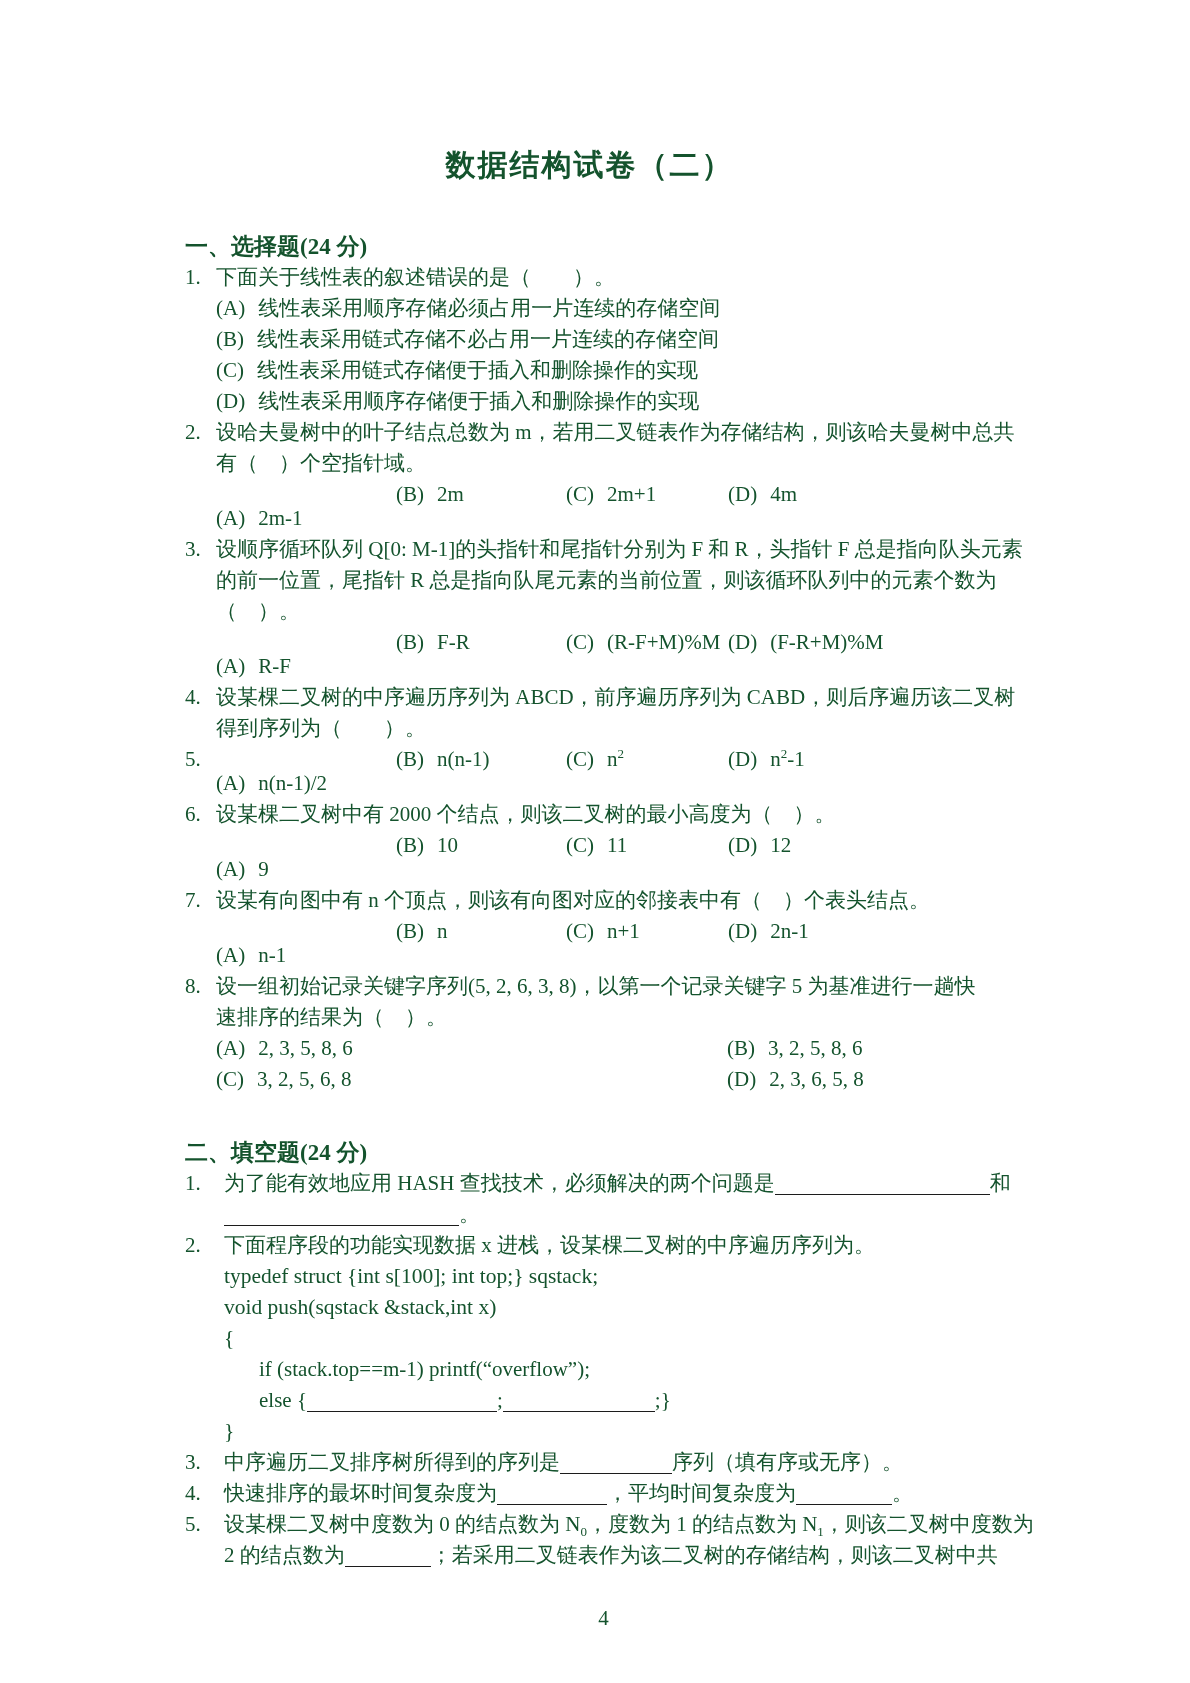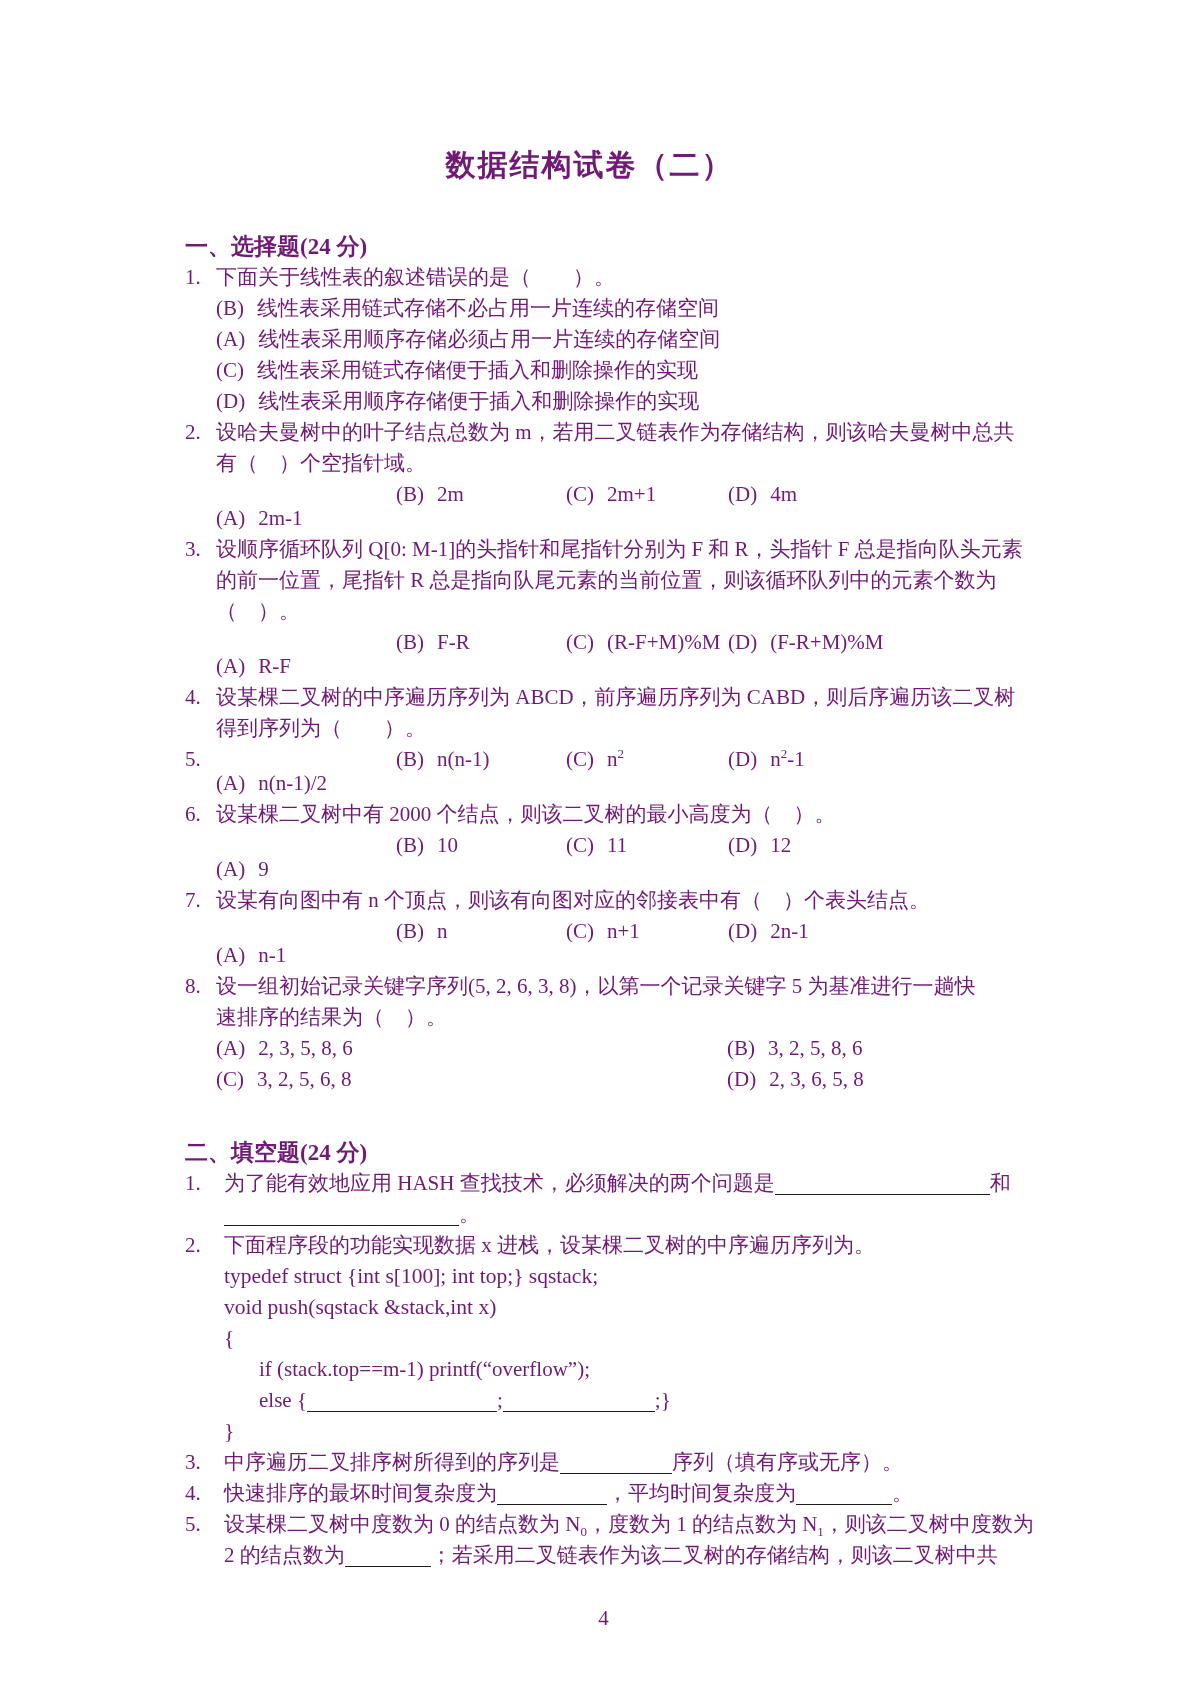--- a/index.html
+++ b/index.html
@@ -1,17 +1,17 @@
 <!DOCTYPE html>
 <html><head>
 <meta charset="utf-8">
 <style>
   html,body{margin:0;padding:0;background:#ffffff;}
   .page{
-    width:1190px;height:1683px;background:#fff;color:#701a75;
+    width:1190px;height:1683px;background:#fff;color:#14532d;
     font-family:"Liberation Serif","DejaVu Serif",serif;
     box-sizing:border-box;padding:147px 168px 0 185px;position:relative;overflow:hidden;
   }
   .doc-title{
     text-align:center;font-family:"Liberation Sans","DejaVu Sans",sans-serif;
     font-weight:bold;font-size:30px;line-height:36px;letter-spacing:2px;
     transform:translateX(-14px);white-space:nowrap;
   }
   .sections>.sec:first-child{margin-top:48px;}
   .sec+.sec{margin-top:42px;}
@@ -45,22 +45,22 @@
 
 <div class="page">
   <div class="doc-title">数据结构试卷（二）</div>
   <div class="sections" id="sections">
       <div class="sec s1">
         <div class="sec-heading">一、选择题(24 分)</div>
         <div class="question">
           <span class="qnum">1.</span>
           <div class="qbody">
             <div class="line">下面关于线性表的叙述错误的是（　　）。</div>
+            <div class="opt-v"><span class="opt-cell"><span class="opt-label">(A)</span><span class="opt-text">线性表采用顺序存储必须占用一片连续的存储空间</span></span></div>
             <div class="opt-v"><span class="opt-cell"><span class="opt-label">(B)</span><span class="opt-text">线性表采用链式存储不必占用一片连续的存储空间</span></span></div>
-            <div class="opt-v"><span class="opt-cell"><span class="opt-label">(A)</span><span class="opt-text">线性表采用顺序存储必须占用一片连续的存储空间</span></span></div>
             <div class="opt-v"><span class="opt-cell"><span class="opt-label">(C)</span><span class="opt-text">线性表采用链式存储便于插入和删除操作的实现</span></span></div>
             <div class="opt-v"><span class="opt-cell"><span class="opt-label">(D)</span><span class="opt-text">线性表采用顺序存储便于插入和删除操作的实现</span></span></div>
           </div>
         </div>
         <div class="question">
           <span class="qnum">2.</span>
           <div class="qbody">
             <div class="line">设哈夫曼树中的叶子结点总数为 m，若用二叉链表作为存储结构，则该哈夫曼树中总共</div>
             <div class="line">有（　）个空指针域。</div>
             <div class="opt-row cols4">

